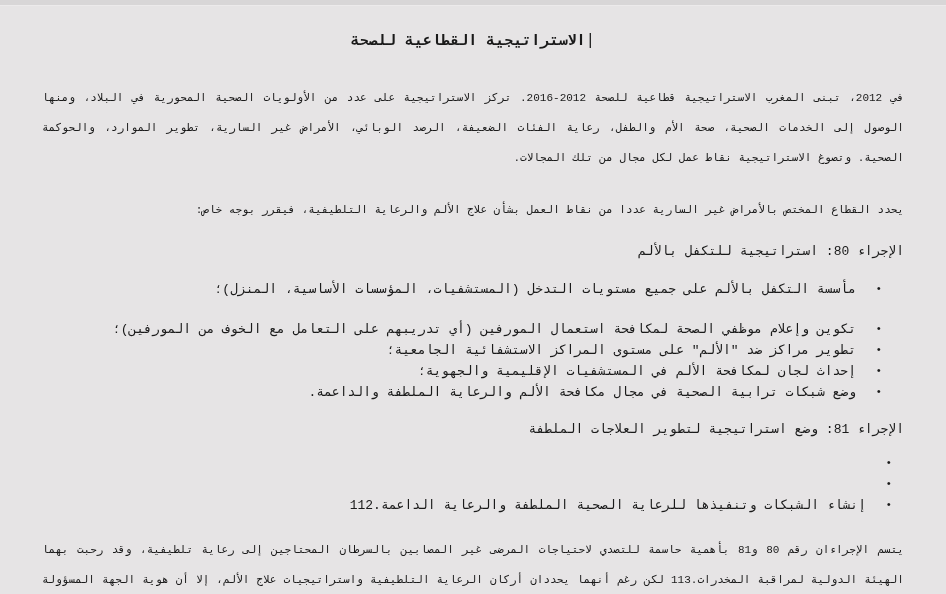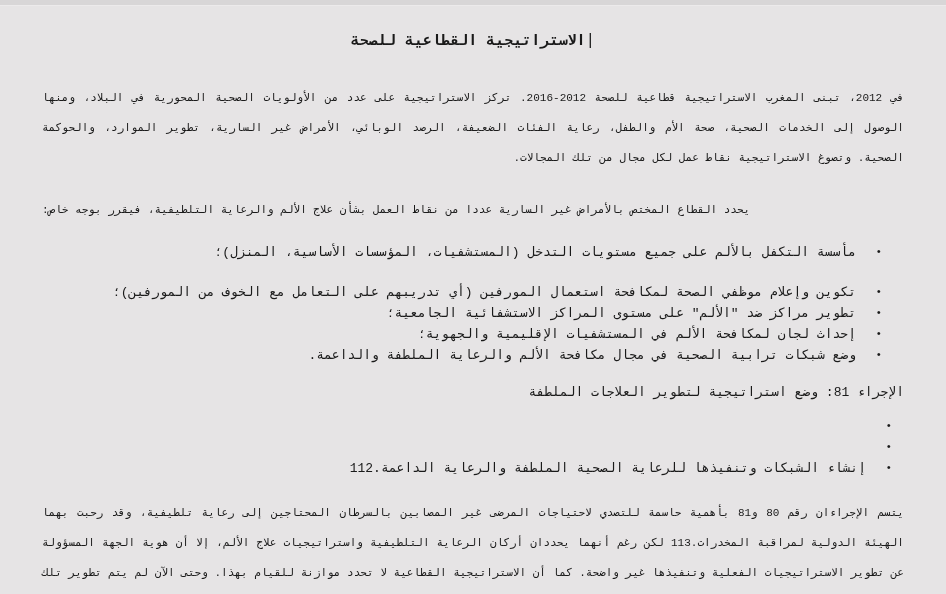--- a/index.html
+++ b/index.html
@@ -37,21 +37,21 @@
     font-weight: normal;
     font-size: 16px;
     letter-spacing: -1px;
   }
   .para {
     font-size: 11px;
     line-height: 30px;
     text-align: justify;
   }
   .p-intro   { margin-top: 30px; }
-  .p-lead    { margin-top: 22px; text-align: left; }
+  .p-lead    { margin-top: 22px; text-align: right; }
   .h-action  { margin-top: 16px; font-size: 13px; line-height: 21px; text-align: right; }
   ul.bullets {
     list-style: none;
     margin: 0;
     padding: 0 22px 0 0;
     font-size: 13px;
     line-height: 21px;
   }
   ul.bullets-80 { margin-top: 17px; }
   ul.bullets-80 li:first-child { margin-bottom: 19px; }
@@ -76,20 +76,21 @@
 <div class="top-strip"></div>
 
 <div class="page">
 
   <div class="doc-title-row"><span class="text-cursor">|</span><span>الاستراتيجية القطاعية للصحة</span></div>
 
   <p class="para p-intro">في 2012، تبنى المغرب الاستراتيجية قطاعية للصحة 2012-2016. تركز الاستراتيجية على عدد من الأولويات الصحية المحورية في البلاد، ومنها الوصول إلى الخدمات الصحية، صحة الأم والطفل، رعاية الفئات الضعيفة، الرصد الوبائي، الأمراض غير السارية، تطوير الموارد، والحوكمة الصحية. وتصوغ الاستراتيجية نقاط عمل لكل مجال من تلك المجالات.</p>
 
   <p class="para p-lead">يحدد القطاع المختص بالأمراض غير السارية عددا من نقاط العمل بشأن علاج الألم والرعاية التلطيفية، فيقرر بوجه خاص:</p>
 
+  <p class="h-action">الإجراء 80: استراتيجية للتكفل بالألم</p>
 
   <ul class="bullets bullets-80">
       <li>
         <span class="dot">•</span>
         <span>مأسسة التكفل بالألم على جميع مستويات التدخل (المستشفيات، المؤسسات الأساسية، المنزل)؛</span>
       </li>
       <li>
         <span class="dot">•</span>
         <span>تكوين وإعلام موظفي الصحة لمكافحة استعمال المورفين (أي تدريبهم على التعامل مع الخوف من المورفين)؛</span>
       </li>

